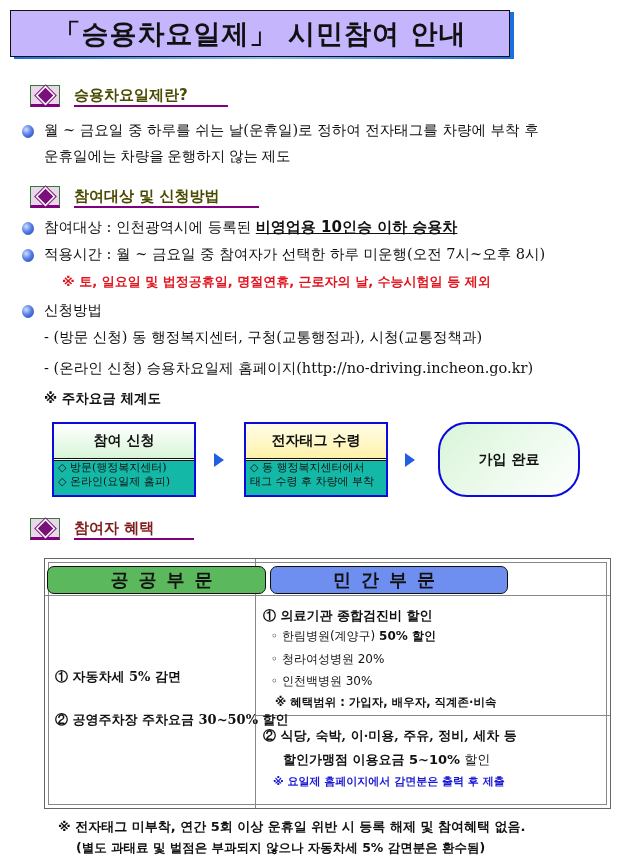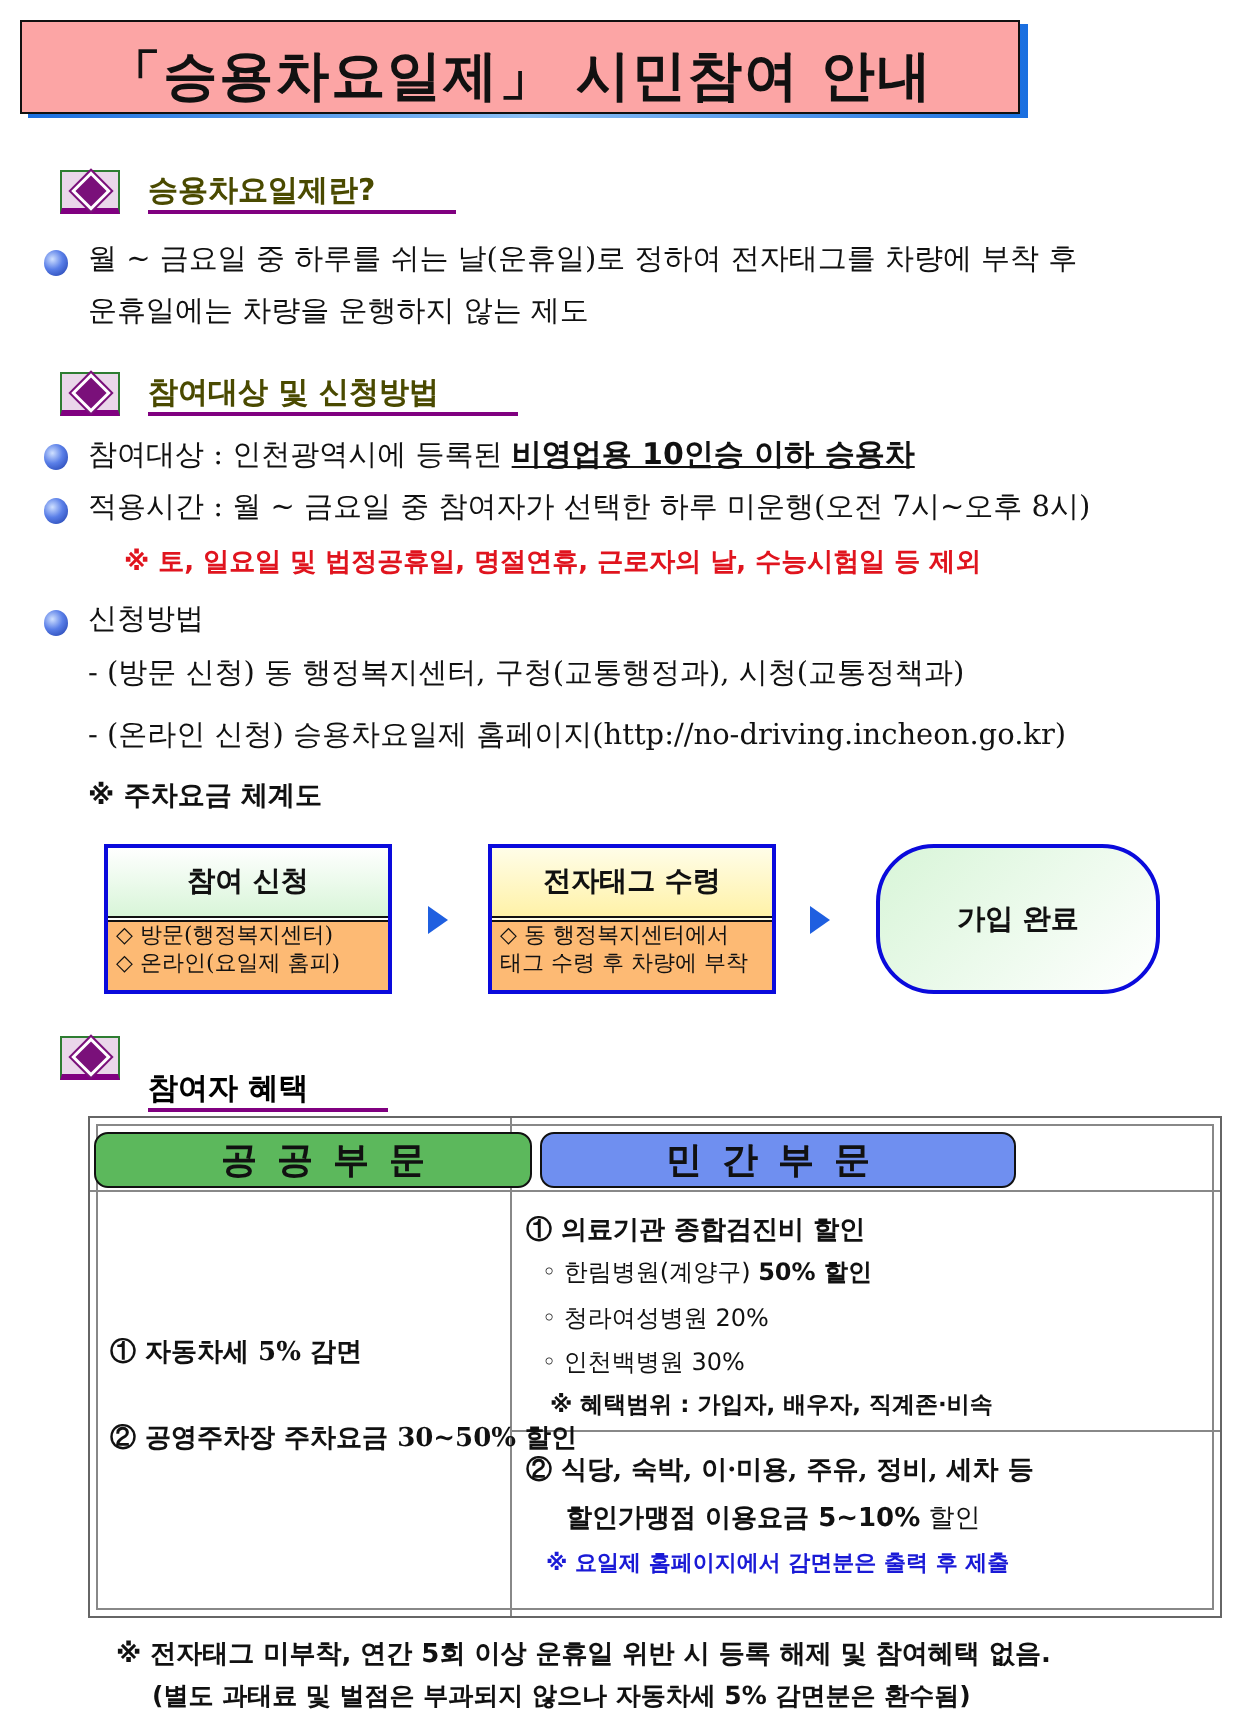--- a/index.html
+++ b/index.html
@@ -1,34 +1,34 @@
 <!DOCTYPE html>
 <html><head>
 <meta charset="utf-8">
 <style>
   html,body{margin:0;padding:0;background:#fff;}
   body{width:617px;height:857px;position:relative;overflow:hidden;font-family:"DejaVu Sans","Liberation Sans",sans-serif;color:#111;}
   .abs{position:absolute;}
   
   .title-shadow{position:absolute;left:14px;top:12px;width:500px;height:47px;background:linear-gradient(90deg,#1a6fe0 0%,#8cc0f5 50%,#1a6fe0 100%);}
-  .title-box{position:absolute;left:10px;top:10px;width:498px;height:45px;border:1.5px solid #111;background:#fca5a5;display:flex;align-items:flex-end;justify-content:center;font-size:27px;font-weight:bold;letter-spacing:1px;}
+  .title-box{position:absolute;left:10px;top:10px;width:498px;height:45px;border:1.5px solid #111;background:#c4b5fd;display:flex;align-items:center;justify-content:center;font-size:27px;font-weight:bold;letter-spacing:1px;}
   
   .sec-icon{position:absolute;width:30px;height:22px;background:#ead7ea;border:1.5px solid #2e7d32;box-sizing:border-box;border-bottom:3px solid #800080;display:flex;align-items:center;justify-content:center;}
   .sec-icon .dia{width:11px;height:11px;background:#7a107a;transform:rotate(45deg);box-shadow:0 0 0 1.5px #fff,0 0 0 2.5px #7a107a;}
   .sec-title{position:absolute;font-size:15px;font-weight:bold;border-bottom:2px solid #800080;padding-right:40px;line-height:20px;}
   .sec-title.olive{color:#4a4a00;}
-  .sec-title.black{color:#000000;margin-top:16px;}
+  .sec-title.black{color:#7f1d1d;}
   
   .bullet{position:absolute;width:12px;height:13px;border-radius:50%;background:radial-gradient(circle at 35% 35%,#cfe0ff 0%,#5a7fe8 45%,#1b3aa8 100%);}
   .line{position:absolute;font-size:14.5px;line-height:20px;white-space:nowrap;font-family:"DejaVu Serif","Liberation Serif",serif;}
   .bold-ul{font-family:"DejaVu Sans","Liberation Sans",sans-serif;font-weight:bold;font-size:15px;text-decoration:underline;}
   .red{color:#e0141e;font-weight:bold;font-size:13px;font-family:"DejaVu Sans","Liberation Sans",sans-serif;}
   .note-b{font-weight:bold;font-size:13.5px;font-family:"DejaVu Sans","Liberation Sans",sans-serif;}
   
-  .flow-box{position:absolute;border:2.5px solid #0a0adc;box-sizing:border-box;background:#fdba74;}
+  .flow-box{position:absolute;border:2.5px solid #0a0adc;box-sizing:border-box;background:#14b8a6;}
   .flow-head{height:34px;display:flex;align-items:center;justify-content:center;font-weight:bold;font-size:14px;border-bottom:3px double #111;}
   .flow-body{font-size:11px;line-height:12px;padding:1px 4px;font-family:"DejaVu Serif","Liberation Serif",serif;white-space:nowrap;}
   .arrow{position:absolute;width:0;height:0;border-top:7px solid transparent;border-bottom:7px solid transparent;border-left:10px solid #1f5fe0;}
   
   .tbl{position:absolute;left:44px;top:558px;width:567px;height:251px;border:1.5px solid #666;box-sizing:border-box;}
   .pill{position:absolute;border:1.5px solid #111;border-radius:7px;display:flex;align-items:center;justify-content:center;font-weight:bold;font-size:18px;letter-spacing:10px;}
   .cell-text{position:absolute;white-space:nowrap;font-family:"DejaVu Serif","Liberation Serif",serif;font-size:13px;line-height:18px;}
   .sans{font-family:"DejaVu Sans","Liberation Sans",sans-serif;}
   .blue-note{color:#1a1ad6;font-weight:bold;font-size:11px;font-family:"DejaVu Sans","Liberation Sans",sans-serif;}
   .footer{position:absolute;left:0;width:617px;font-weight:bold;font-size:13px;white-space:nowrap;}
@@ -40,21 +40,21 @@
 <div class="title-box">
     <span>「승용차요일제」 시민참여 안내</span>
   </div>
 
 <div class="sec-icon" style="left:30px;top:85px;">
     <div class="dia"></div>
   </div>
 <div class="sec-title olive" style="left:74px;top:85px;">승용차요일제란?</div>
 <div class="bullet" style="left:22px;top:125px;"></div>
 <div class="line" style="left:44px;top:120px;">월 ~ 금요일 중 하루를 쉬는 날(운휴일)로 정하여 전자태그를 차량에 부착 후</div>
-<div class="line" style="left:44px;top:146px;">운휴일에는 차량을 운행하지 않는 제도</div>
+<div class="line" style="left:44px;top:146px;font-family:Liberation Serif, serif;">운휴일에는 차량을 운행하지 않는 제도</div>
 
 <div class="sec-icon" style="left:30px;top:186px;">
     <div class="dia"></div>
   </div>
 <div class="sec-title olive" style="left:74px;top:186px;">참여대상 및 신청방법</div>
 
 <div class="bullet" style="left:22px;top:222px;"></div>
 <div class="line" style="left:44px;top:217px;">
   <span>참여대상 : 인천광역시에 등록된 </span><span class="bold-ul">비영업용 10인승 이하 승용차</span>
 </div>

